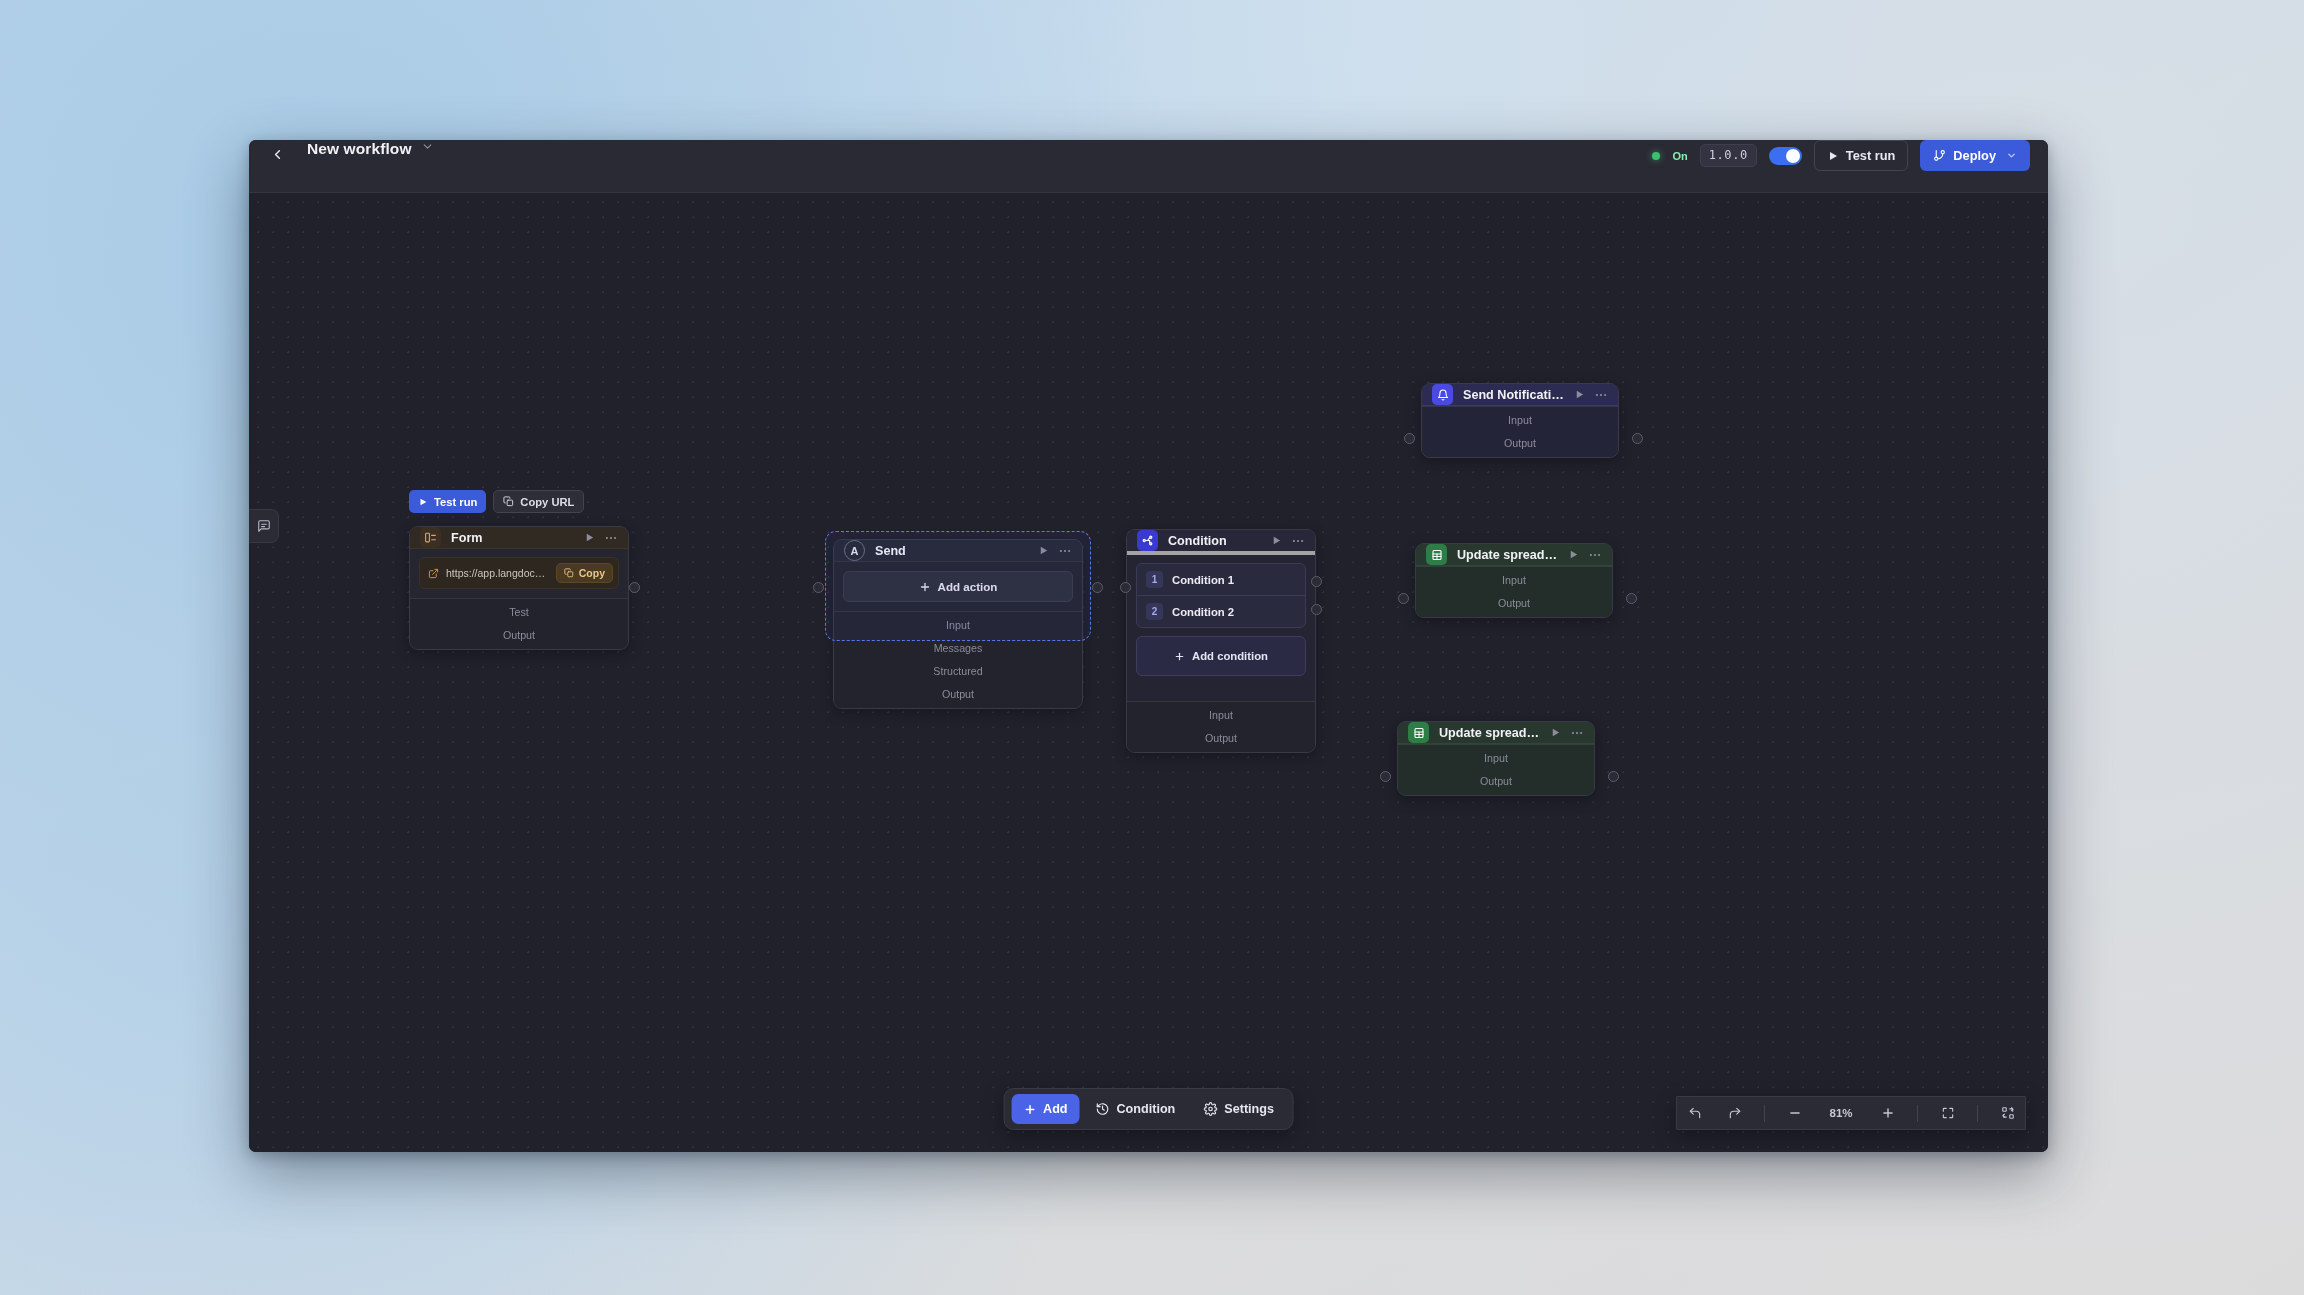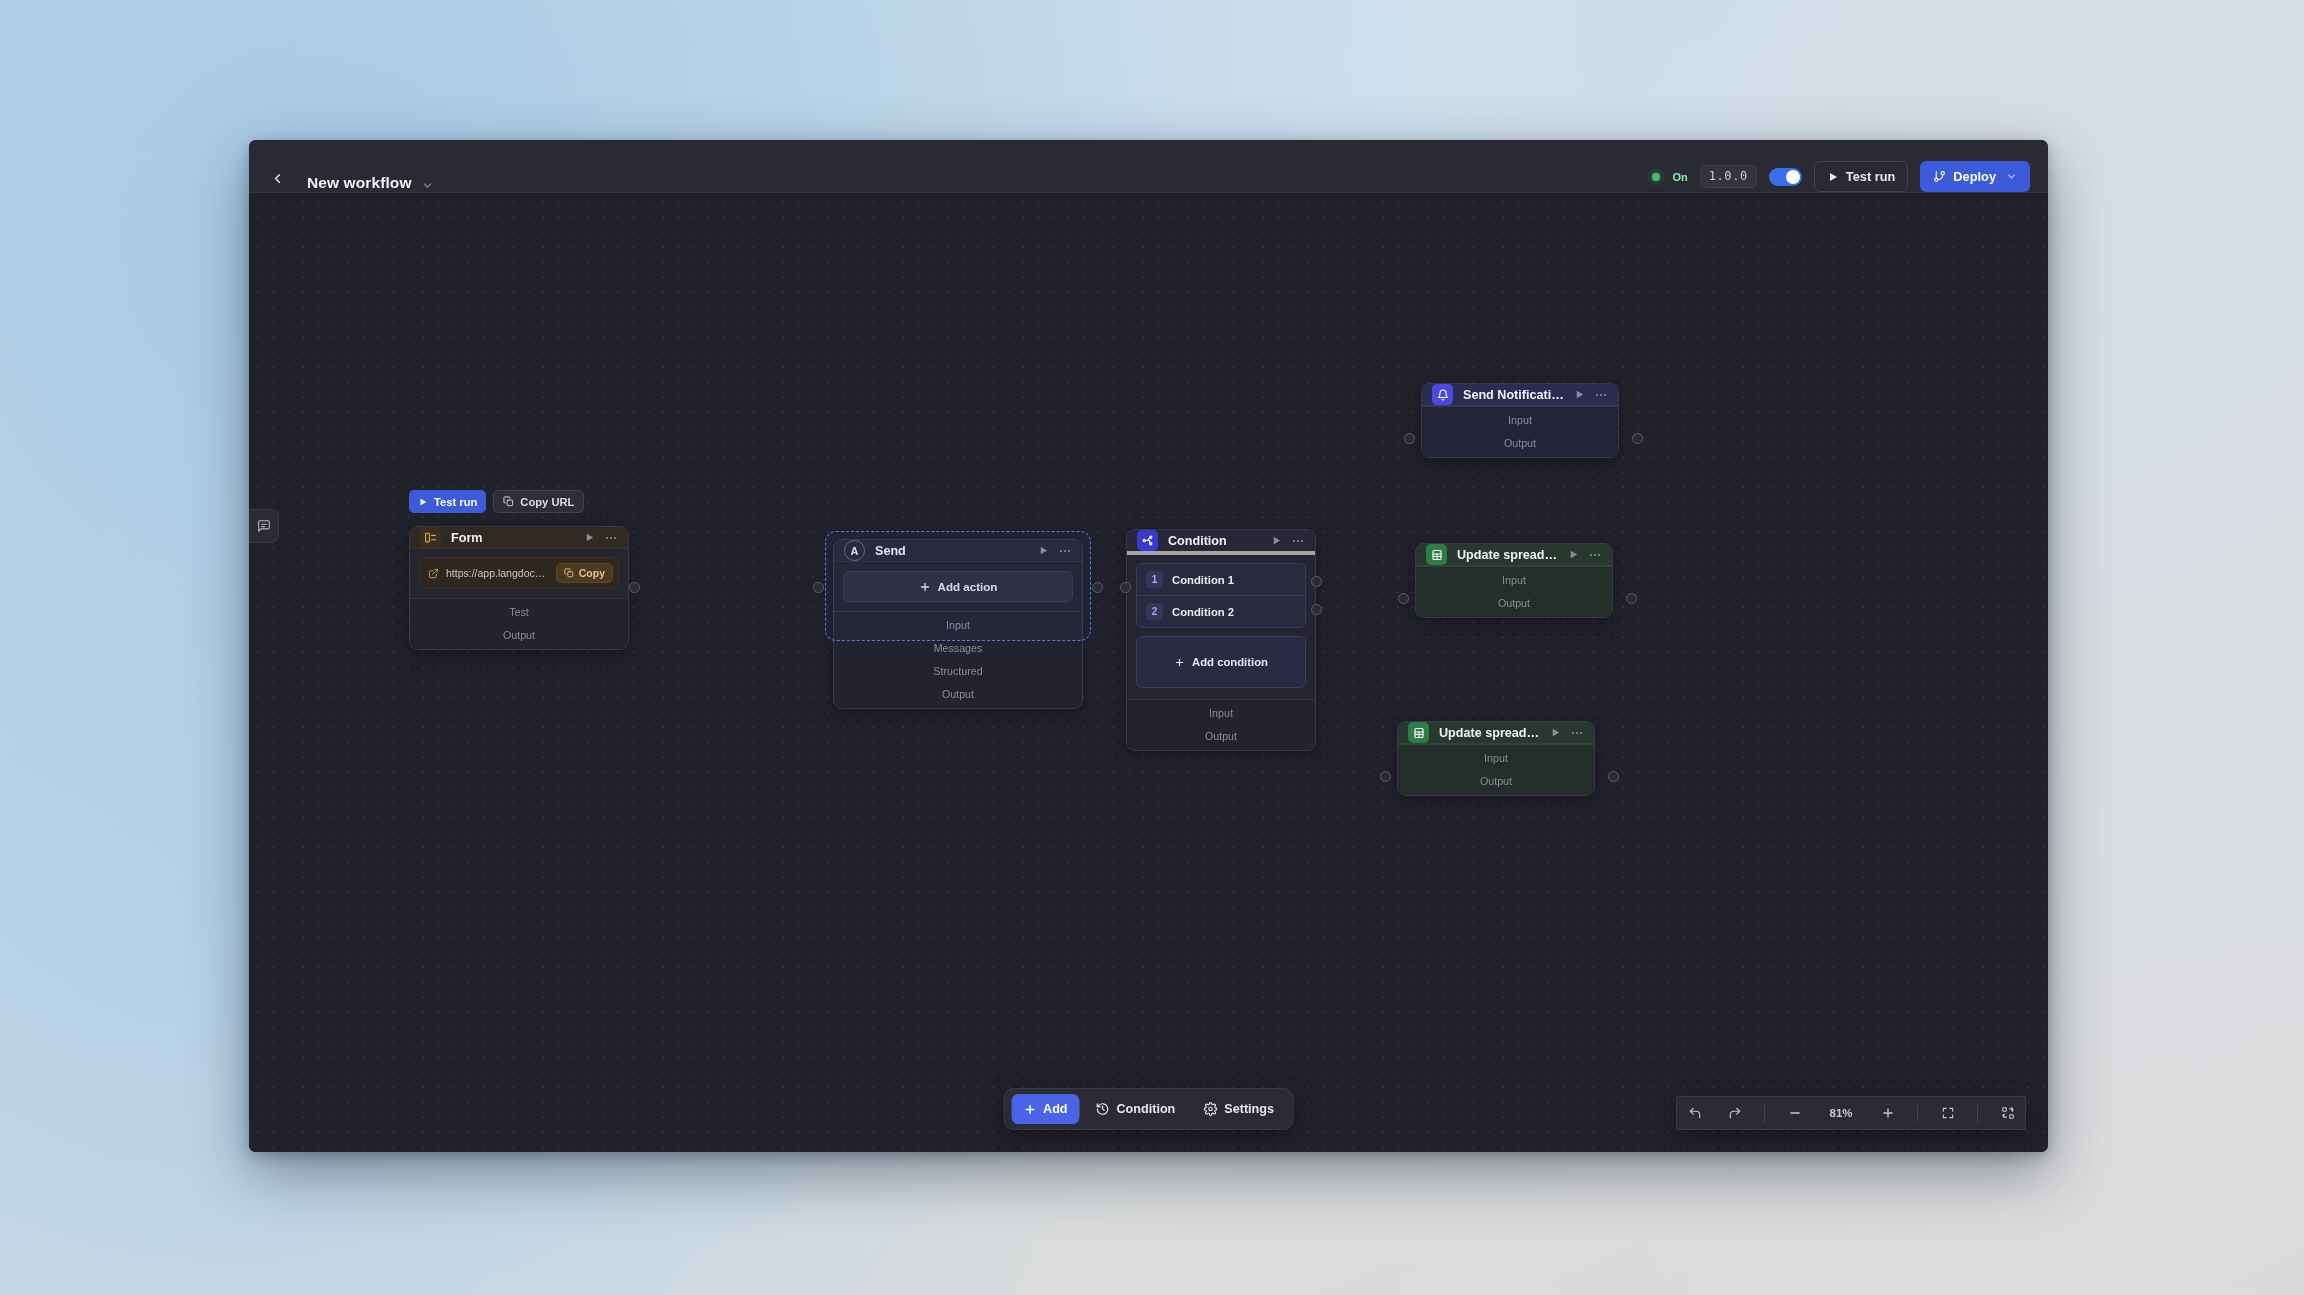--- a/index.html
+++ b/index.html
@@ -27,21 +27,21 @@
     box-shadow: 0 22px 60px rgba(20,30,45,.42), 0 4px 14px rgba(20,30,45,.28);
     overflow: hidden;
     display: flex; flex-direction: column;
   }
 
   
   .header {
     height: 53px; flex: 0 0 53px;
     background: #2a2a35;
     border-bottom: 1px solid #35353f;
-    display: flex; align-items: flex-end;
+    display: flex; align-items: flex-start;
     padding: 0 18px 0 14px;
   }
   .back-btn {
     width: 28px; height: 28px; border-radius: 6px;
     display: flex; align-items: center; justify-content: center;
     color: #e6e6ec; cursor: pointer;
   }
   .wf-title {
     font-size: 15.5px; font-weight: bold; color: #f0f0f5;
     margin-left: 16px; letter-spacing: .1px;
@@ -200,21 +200,21 @@
   }
   .cond-row + .cond-row { border-top: 1px solid #3b3b57; }
   .cond-num {
     width: 17px; height: 17px; border-radius: 4px;
     background: #36365a; color: #a9a9e8;
     font-size: 10px; font-weight: bold;
     display: flex; align-items: center; justify-content: center;
   }
   .cond-label { font-size: 11.3px; color: #ececf5; font-weight: bold; }
   .add-condition {
-    margin: 8px 9px 11px; padding: 19px 0; border-radius: 6px;
+    margin: 8px 9px 25px; padding: 13px 0; border-radius: 6px;
     background: #2a2a44; border: 1px solid #3d3d60;
     display: flex; align-items: center; justify-content: center; gap: 7px;
     font-size: 11.3px; font-weight: bold; color: #e5e5f3; cursor: pointer;
   }
 
   
   #node-notify { left: 1172px; top: 190px; width: 198px; background: #25253a; }
   #node-notify .node-head { background: #2c2c52; border-bottom: 1px solid #39396b; }
   #node-notify .node-foot { background: #242438; border-top-color: #35354e; }
 

